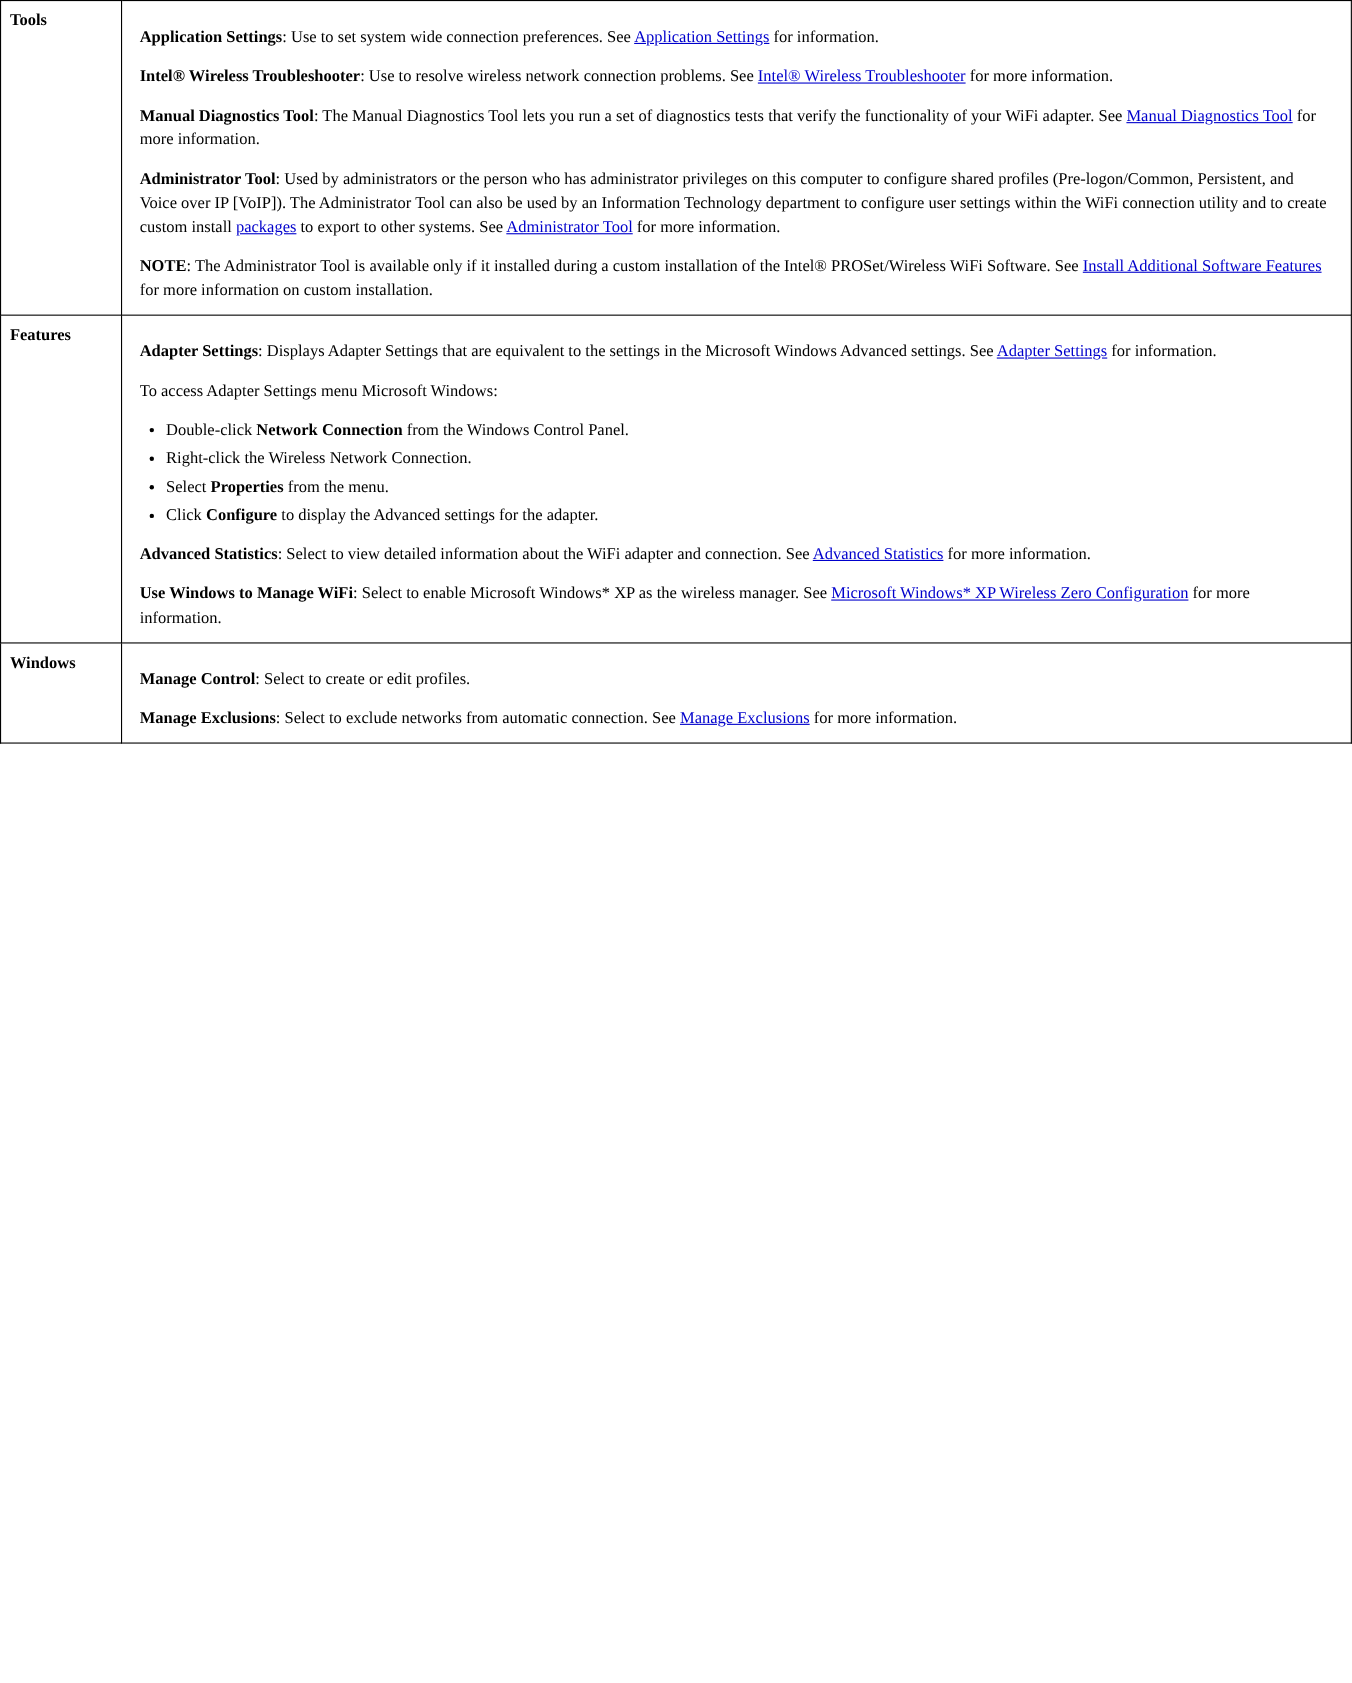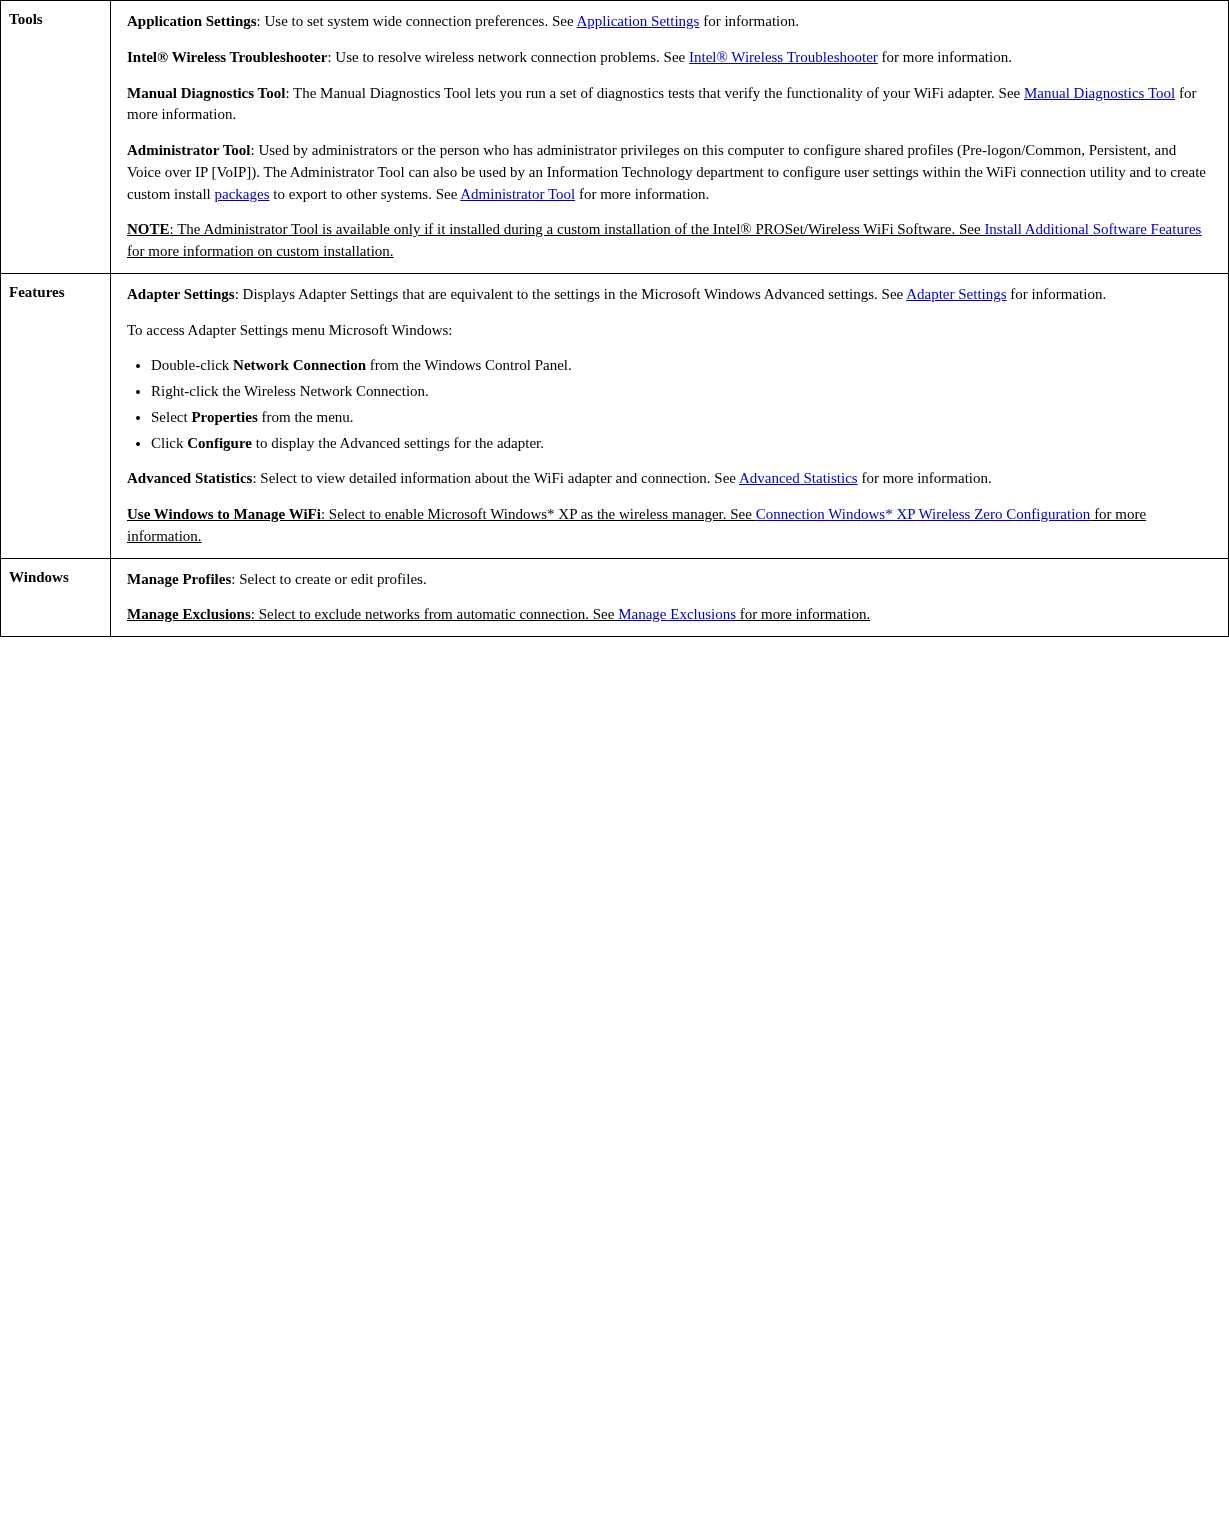--- a/index.html
+++ b/index.html
@@ -36,24 +36,24 @@
     .col-content {
       padding: 10px 16px;
     }
     a {
       color: #0000cc;
       text-decoration: underline;
     }
     p {
       margin-bottom: 14px;
       line-height: 1.45;
+      margin-top: 13px;
     }
     p:last-child {
       margin-bottom: 0;
-      text-decoration: underline;
     }
     ul {
       margin: 10px 0 14px 24px;
     }
     ul li {
       margin-bottom: 4px;
       line-height: 1.45;
       list-style: disc;
     }
   </style>
@@ -98,30 +98,30 @@
         <ul>
           <li>Double-click <strong>Network Connection</strong> from the Windows Control Panel.</li>
           <li>Right-click the Wireless Network Connection.</li>
           <li>Select <strong>Properties</strong> from the menu.</li>
           <li>Click <strong>Configure</strong> to display the Advanced settings for the adapter.</li>
         </ul>
         <p>
           <strong>Advanced Statistics</strong>: Select to view detailed information about the WiFi adapter and connection. See <a href="#">Advanced Statistics</a> for more information.
         </p>
         <p>
-          <strong>Use Windows to Manage WiFi</strong>: Select to enable Microsoft Windows* XP as the wireless manager. See <a href="#">Connection Windows* XP Wireless Zero Configuration</a> for more information.
+          <strong>Use Windows to Manage WiFi</strong>: Select to enable Microsoft Windows* XP as the wireless manager. See <a href="#">Microsoft Windows* XP Wireless Zero Configuration</a> for more information.
         </p>
       </td>
     </tr>
 
     <tr>
       <td class="col-label">Windows</td>
       <td class="col-content">
         <p>
-          <strong>Manage Profiles</strong>: Select to create or edit profiles.
+          <strong>Manage Control</strong>: Select to create or edit profiles.
         </p>
         <p>
           <strong>Manage Exclusions</strong>: Select to exclude networks from automatic connection. See <a href="#">Manage Exclusions</a> for more information.
         </p>
       </td>
     </tr>
   </tbody>
     </table>
 </div>
 

